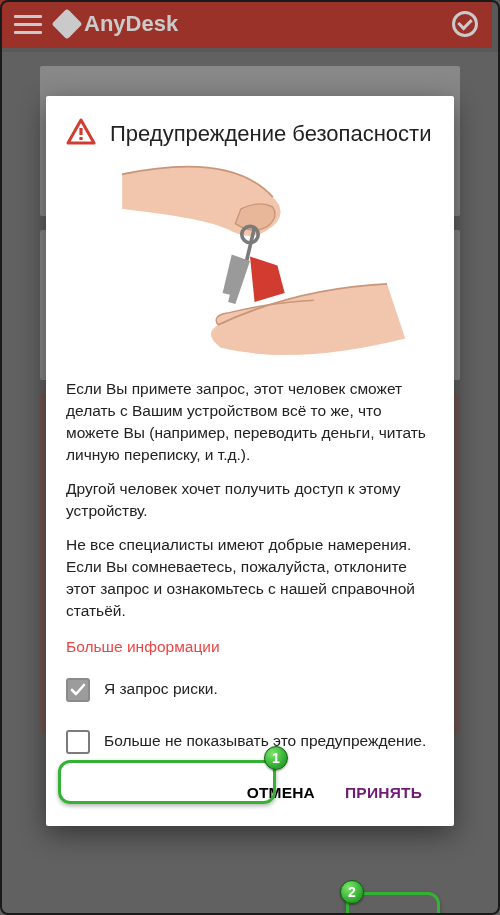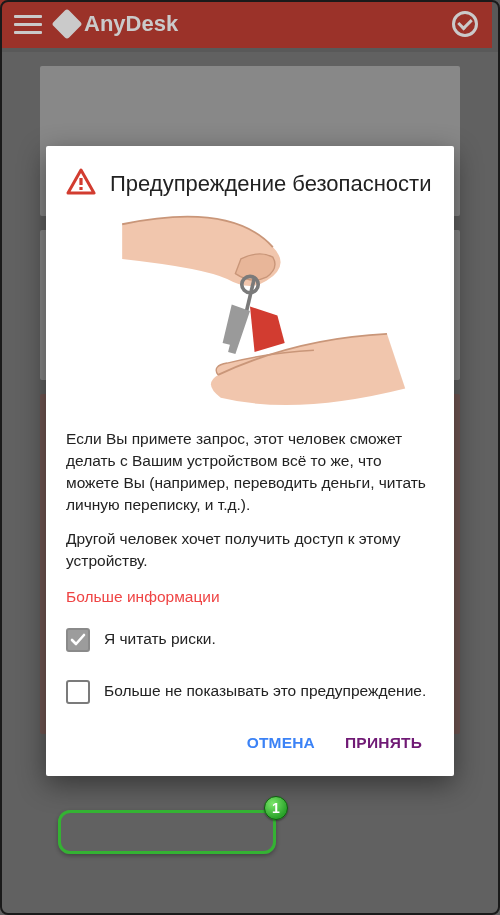--- a/index.html
+++ b/index.html
@@ -57,21 +57,21 @@
     width:24px; height:24px; border:2px solid #7b7b7b; border-radius:3px; flex:0 0 24px;
     display:flex; align-items:center; justify-content:center; background:#fff; cursor:pointer;
   }
   .checkbox.checked { background:#9c9c9c; border-color:#8a8a8a; }
   .checkbox.checked svg { display:block;}
   .checkbox svg { display:none; }
   .check-label { font-size:15.5px; color:#222; line-height:1.35; padding-top:1px;}
 
   .actions { display:flex; justify-content:flex-end; gap:6px; margin-top:20px; }
   .btn { font-size:15.5px; font-weight:600; letter-spacing:0.2px; padding:10px 12px; cursor:pointer; text-transform:uppercase; border:none; background:transparent;}
-  .btn.cancel { color:#3b82f6; }
+  .btn.cancel { color:#000000; }
   .btn.accept { color:#701a75; }
 
   
   .callout-box {
     position:absolute; border:3.5px solid #34b233; border-radius:12px;
     box-shadow: 0 2px 4px rgba(0,0,0,0.3);
     pointer-events:none;
   }
   .callout-label {
     position:absolute; width:24px; height:24px; border-radius:50%;
@@ -137,30 +137,31 @@
         <g>
           <path d="M350 140 Q250 145 165 185 Q148 195 168 210 Q250 230 370 200 Z" fill="#f1c6ad"></path>
           <path d="M165 185 Q158 175 175 172 Q225 160 270 158" fill="#f1c6ad" stroke="#c99679" stroke-width="1.5"></path>
           <path d="M350 140 Q250 145 165 185" fill="none" stroke="#c99679" stroke-width="2"></path>
         </g>
       </svg>
     </div>
 
     <div class="paragraph">Если Вы примете запрос, этот человек сможет делать с Вашим устройством всё то же, что можете Вы (например, переводить деньги, читать личную переписку, и т.д.).</div>
     <div class="paragraph">Другой человек хочет получить доступ к этому устройству.</div>
+    <div class="paragraph">Не все специалисты имеют добрые намерения. Если Вы сомневаетесь, пожалуйста, отклоните этот запрос и ознакомьтесь с нашей справочной статьёй.</div>
 
     <a class="more-link">Больше информации</a>
 
     <div class="check-row" style="margin-top:22px;">
       <div class="checkbox checked">
         <svg width="16" height="16" viewBox="0 0 16 16">
             <path d="M2 8 L6 12 L14 3" fill="none" stroke="#fff" stroke-width="2.6" stroke-linecap="round" stroke-linejoin="round"></path>
           </svg>
       </div>
-      <div class="check-label">Я читать риски.</div>
+      <div class="check-label">Я запрос риски.</div>
     </div>
 
     <div class="check-row">
       <div class="checkbox">
         
       </div>
       <div class="check-label">Больше не показывать это предупреждение.</div>
     </div>
 
     <div class="actions">

